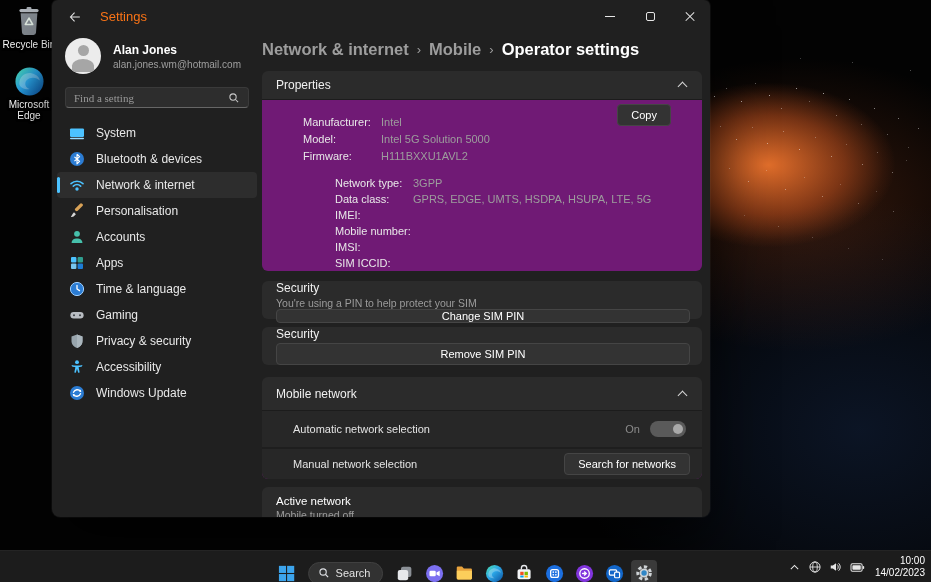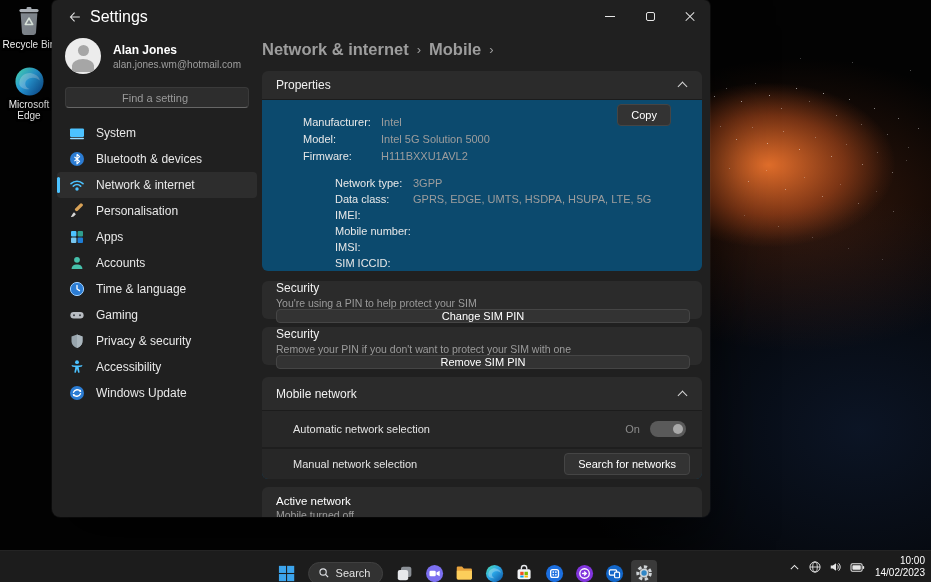--- a/index.html
+++ b/index.html
@@ -43,60 +43,60 @@
 
   
   .window {
     position:absolute; left:52px; top:0; width:658px; height:517px;
     background:#202020; border-radius:6px 6px 8px 8px; overflow:hidden;
     box-shadow:0 25px 60px rgba(0,0,0,.6), 0 0 0 1px rgba(255,255,255,.05);
     display:flex; flex-direction:column;
   }
   .titlebar { height:33px; display:flex; align-items:center; flex:0 0 auto; }
   .back-btn { width:30px; height:24px; margin-left:8px; display:flex; align-items:center; justify-content:center; border-radius:4px; }
-  .tb-title { font-size:16px; color:#ffffff; }
+  .tb-title { font-size:13px; margin-left:10px; color:#f97316; }
   .caption { margin-left:auto; display:flex; height:33px; }
   .cap-btn { width:40px; height:33px; display:flex; align-items:center; justify-content:center; }
   .glyph-min { width:10px; height:1px; background:#e6e6e6; }
   .glyph-max { width:9px; height:9px; border:1px solid #e6e6e6; border-radius:2px; }
   .glyph-close { position:relative; width:12px; height:12px; }
   .glyph-close::before,.glyph-close::after { content:''; position:absolute; left:0; top:5.4px; width:12px; height:1.2px; background:#e6e6e6; }
   .glyph-close::before { transform:rotate(45deg); } .glyph-close::after { transform:rotate(-45deg); }
 
   .window-body { flex:1; display:flex; min-height:0; }
 
   
   .sidebar { width:210px; flex:0 0 auto; }
   .profile { display:flex; align-items:center; gap:12px; margin:5px 0 0 13px; }
   .avatar { position:relative; width:36px; height:36px; border-radius:50%; background:#ececec; overflow:hidden; }
   .avatar::before { content:''; position:absolute; left:12.5px; top:7px; width:11px; height:11px; border-radius:50%; background:#a6a6a6; }
   .avatar::after { content:''; position:absolute; left:7px; top:21px; width:22px; height:13px; border-radius:50% 50% 0 0; background:#a6a6a6; }
   .pname { font-size:12px; font-weight:bold; color:#fff; }
   .pemail { font-size:10px; color:#9f9f9f; margin-top:2px; }
   .searchbox { margin:13px 13px 0 13px; height:21px; background:#2d2d2d; border:1px solid #3a3a3a; border-bottom-color:#666; border-radius:4px; display:flex; align-items:center; padding:0 8px; }
-  .searchbox input { flex:1; background:transparent; border:none; outline:none; color:#cfcfcf; font-size:11px; font-family:Liberation Sans, sans-serif;margin-left:48px; }
+  .searchbox input { flex:1; background:transparent; border:none; outline:none; color:#cfcfcf; font-size:11px; font-family:Liberation Serif, serif; }
   .searchbox input::placeholder { color:#9a9a9a; }
   .nav { margin-top:12px; padding:0 5px; }
   .nav-item { position:relative; height:26px; display:flex; align-items:center; gap:11px; padding-left:12px; border-radius:4px; font-size:12px; color:#e8e8e8; }
   .nav-item.selected { background:#2d2d2d; }
   .nav-item.selected::before { content:''; position:absolute; left:0; top:5px; width:3px; height:16px; border-radius:2px; background:#4cc2ff; }
   .nav-item svg { flex:0 0 auto; }
 
   
   .main { position:relative; flex:1; min-width:0; }
   .content { position:absolute; top:5px; right:8px; width:440px; }
   .breadcrumb { height:22px; display:flex; align-items:center; font-size:16.5px; font-weight:bold; margin-bottom:11px; }
   .bc-dim { color:#9d9d9d; font-weight:600; }
   .bc-sep { color:#9d9d9d; font-size:13px; margin:0 8px; font-weight:normal; }
   .bc-cur { color:#fff; }
 
   .card { background:#2b2b2b; border-radius:6px; }
   .exp-header { height:29px; border-radius:6px 6px 0 0; display:flex; align-items:center; padding:0 16px 0 14px; font-size:12px; color:#f0f0f0; border-bottom:1px solid #1c1c1c; }
   .chev-up { width:7px; height:7px; border-left:1.5px solid #d7d7d7; border-top:1.5px solid #d7d7d7; transform:rotate(45deg); margin-left:auto; margin-top:3px; }
-  .exp-body { background:#0c4a6e; border-radius:0 0 6px 6px; }
+  .exp-body { background:#701a75; border-radius:0 0 6px 6px; }
 
   .props-body { position:relative; height:171px; padding:13px 0 0 41px; }
   .prow { display:flex; align-items:center; height:17px; font-size:11px; }
   .prow.small { height:16px;margin-left:32px; }
   .pgap { height:11px; }
   .plabel { width:78px; color:#e8e8e8; }
   .pvalue { color:#9d9d9d; }
   .btn { display:inline-flex; align-items:center; justify-content:center; height:22px; padding:0 13px; background:#333333; border:1px solid #454545; border-radius:4px; color:#fff; font-size:11px; font-family:"Liberation Sans",sans-serif; white-space:nowrap; }
   .copy-btn { position:absolute; top:4px; right:31px; }
 
@@ -227,33 +227,33 @@
         </div>
         <div class="nav-item">
           <svg width="16" height="16" viewBox="0 0 16 16">
               <rect x="8.2" y="-0.5" width="3.4" height="9.5" rx="1.4" transform="rotate(45 9.9 4.25)" fill="#d9a257"></rect>
               <path d="M5 9.3 L6.9 11.2 L4.6 13.6 C3.8 14.1 2.4 14.2 1.9 13.8 C2.8 12.9 2.9 11.2 5 9.3 Z" fill="#d8d8d8"></path>
             </svg>
           <span>Personalisation</span>
         </div>
         <div class="nav-item">
           <svg width="16" height="16" viewBox="0 0 16 16">
+              <circle cx="8" cy="4.8" r="2.9" fill="#46c0ab"></circle>
+              <path d="M2.6 14 C2.6 10.9 5 9.5 8 9.5 C11 9.5 13.4 10.9 13.4 14 Z" fill="#46c0ab"></path>
+            </svg>
+          <span>Accounts</span>
+        </div>
+        <div class="nav-item">
+          <svg width="16" height="16" viewBox="0 0 16 16">
               <rect x="2" y="2" width="5.4" height="5.4" rx="1" fill="#4cc2ff"></rect>
               <rect x="8.6" y="2" width="5.4" height="5.4" rx="1" fill="#2f9e8f"></rect>
               <rect x="2" y="8.6" width="5.4" height="5.4" rx="1" fill="#77c7f0"></rect>
               <rect x="8.6" y="8.6" width="5.4" height="5.4" rx="1" fill="#1d7dd6"></rect>
             </svg>
           <span>Apps</span>
-        </div>
-        <div class="nav-item">
-          <svg width="16" height="16" viewBox="0 0 16 16">
-              <circle cx="8" cy="4.8" r="2.9" fill="#46c0ab"></circle>
-              <path d="M2.6 14 C2.6 10.9 5 9.5 8 9.5 C11 9.5 13.4 10.9 13.4 14 Z" fill="#46c0ab"></path>
-            </svg>
-          <span>Accounts</span>
         </div>
         <div class="nav-item">
           <svg width="16" height="16" viewBox="0 0 16 16">
               <circle cx="8" cy="8" r="6.6" fill="#2b7cd3" stroke="#9fd0ff" stroke-width="1"></circle>
               <path d="M8 4.4 V8 L10.5 9.6" stroke="#fff" stroke-width="1.3" fill="none" stroke-linecap="round"></path>
             </svg>
           <span>Time &amp; language</span>
         </div>
         <div class="nav-item">
           <svg width="16" height="16" viewBox="0 0 16 16">
@@ -288,20 +288,21 @@
       </div>
     </div>
 
     <div class="main">
       <div class="content">
         <div class="breadcrumb">
           <span class="bc-dim">Network &amp; internet</span>
           <span class="bc-sep">›</span>
           <span class="bc-dim">Mobile</span>
           <span class="bc-sep">›</span>
+          <span class="bc-cur">Operator settings</span>
         </div>
 
         <div class="card exp-header">
           <span>Properties</span>
           <span class="chev-up"></span>
         </div>
         <div class="exp-body props-body">
           <div class="prow">
               <span class="plabel">Manufacturer:</span>
               <span class="pvalue">Intel</span>
@@ -347,21 +348,20 @@
         <div class="card sec-card">
           <div class="sec-text">
             <div class="sec-title">Security</div>
             <div class="sec-sub">You're using a PIN to help protect your SIM</div>
           </div>
           <button class="btn">Change SIM PIN</button>
         </div>
         <div class="card sec-card">
           <div class="sec-text">
             <div class="sec-title">Security</div>
-            <div class="sec-sub">Remove your PIN if you don't want to protect your SIM with one</div>
           </div>
           <button class="btn">Remove SIM PIN</button>
         </div>
 
         <div class="spacer12"></div>
 
         <div class="card exp-header mn-header">
           <span>Mobile network</span>
           <span class="chev-up"></span>
         </div>

